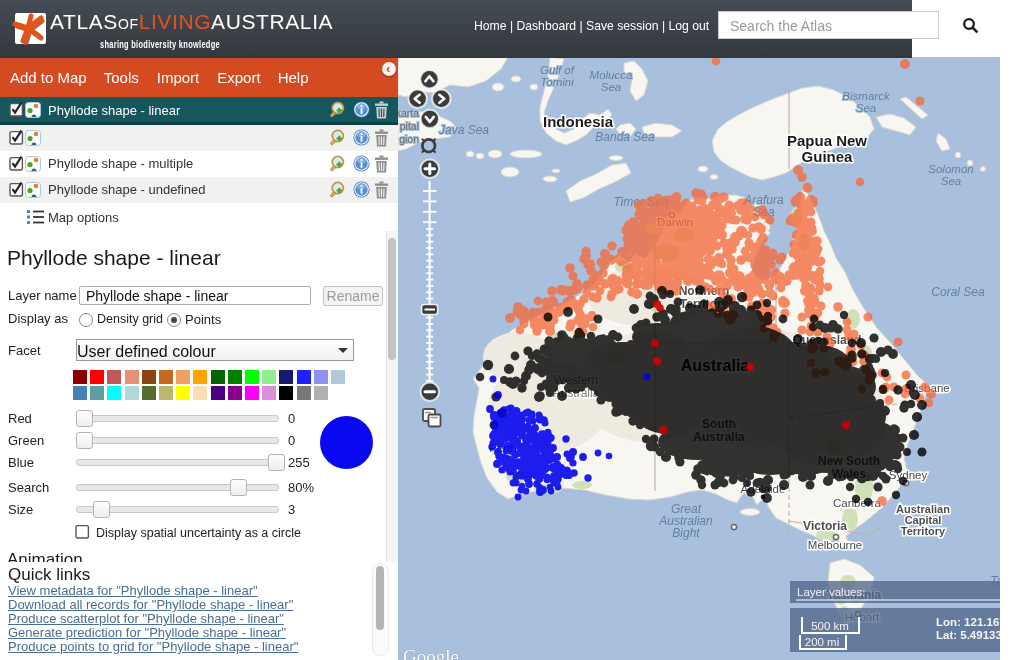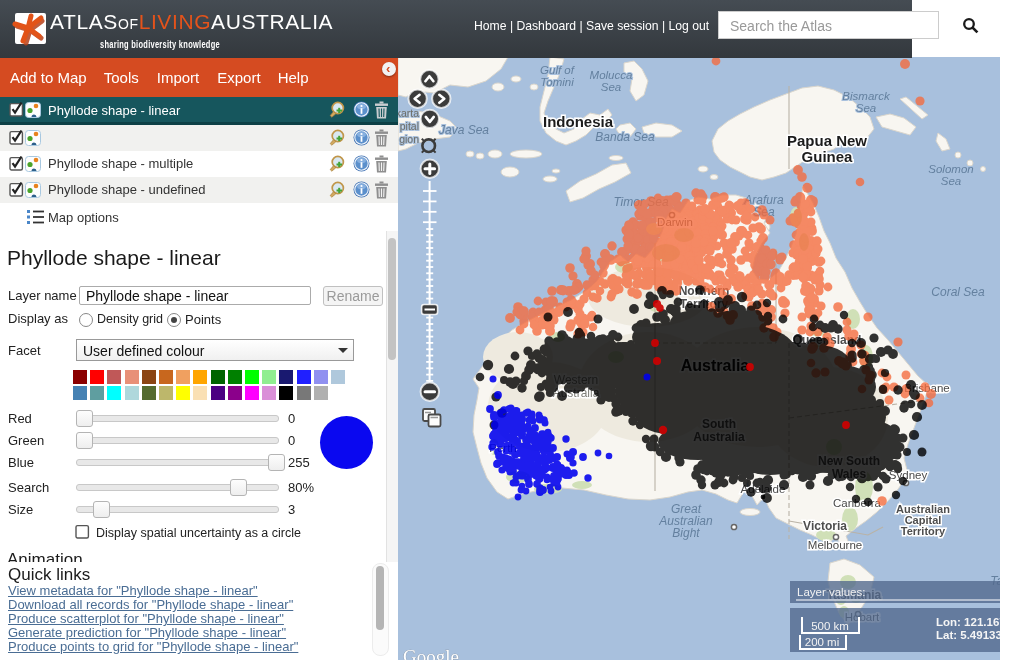--- a/index.html
+++ b/index.html
@@ -2881,21 +2881,21 @@
 <div style="position:absolute;left:8px;top:57px;font-size:13px;color:#222">Layer name</div>
 <div style="position:absolute;left:79px;top:55px;width:232px;height:19px;border:1px solid #ababab;border-radius:2px;background:#fff;font-size:14px;color:#111;padding:1px 0 0 6px;box-sizing:border-box">Phyllode shape - linear</div>
 <div style="position:absolute;left:323px;top:55px;width:60px;height:20px;border:1px solid #c0c0c0;border-radius:3px;background:#f4f4f4;font-size:14px;color:#9a9a9a;text-align:center;padding-top:1px;box-sizing:border-box">Rename</div>
 <div style="position:absolute;left:8px;top:80px;font-size:13px;color:#222">Display as</div>
 <div style="position:absolute;left:79px;top:82px;width:12px;height:12px;border:1px solid #888;border-radius:50%;background:#fff"></div>
 <div style="position:absolute;left:97px;top:81px;font-size:12.5px;color:#222">Density grid</div>
 <div style="position:absolute;left:167px;top:82px;width:12px;height:12px;border:1px solid #888;border-radius:50%;background:#fff"></div>
 <div style="position:absolute;left:171px;top:86px;width:6px;height:6px;border-radius:50%;background:#444"></div>
 <div style="position:absolute;left:185px;top:81px;font-size:13px;color:#222">Points</div>
 <div style="position:absolute;left:8px;top:112px;font-size:13px;color:#222">Facet</div>
-<div style="position:absolute;left:76px;top:108px;width:278px;height:22px;border:1px solid #999;background:linear-gradient(#fff,#f0f0f0);font-size:14px;color:#111;padding-top:3px;padding-left:6px;box-sizing:border-box">User defined colour</div>
+<div style="position:absolute;left:76px;top:108px;width:278px;height:22px;border:1px solid #999;background:linear-gradient(#fff,#f0f0f0);font-size:16px;color:#111;padding-top:3px;box-sizing:border-box">User defined colour</div>
 <div style="position:absolute;left:338px;top:117px;width:0;height:0;border-left:5px solid transparent;border-right:5px solid transparent;border-top:5.5px solid #333"></div>
 <div style="position:absolute;left:0;top:-231px">
       <div style="position:absolute;left:73.0px;top:370px;width:14px;height:14px;background:#8B0000"></div>
       <div style="position:absolute;left:90.2px;top:370px;width:14px;height:14px;background:#FF0000"></div>
       <div style="position:absolute;left:107.4px;top:370px;width:14px;height:14px;background:#C05858"></div>
       <div style="position:absolute;left:124.6px;top:370px;width:14px;height:14px;background:#E89078"></div>
       <div style="position:absolute;left:141.8px;top:370px;width:14px;height:14px;background:#8B4513"></div>
       <div style="position:absolute;left:159.0px;top:370px;width:14px;height:14px;background:#C8671E"></div>
       <div style="position:absolute;left:176.2px;top:370px;width:14px;height:14px;background:#F0A060"></div>
       <div style="position:absolute;left:193.4px;top:370px;width:14px;height:14px;background:#FFA500"></div>

